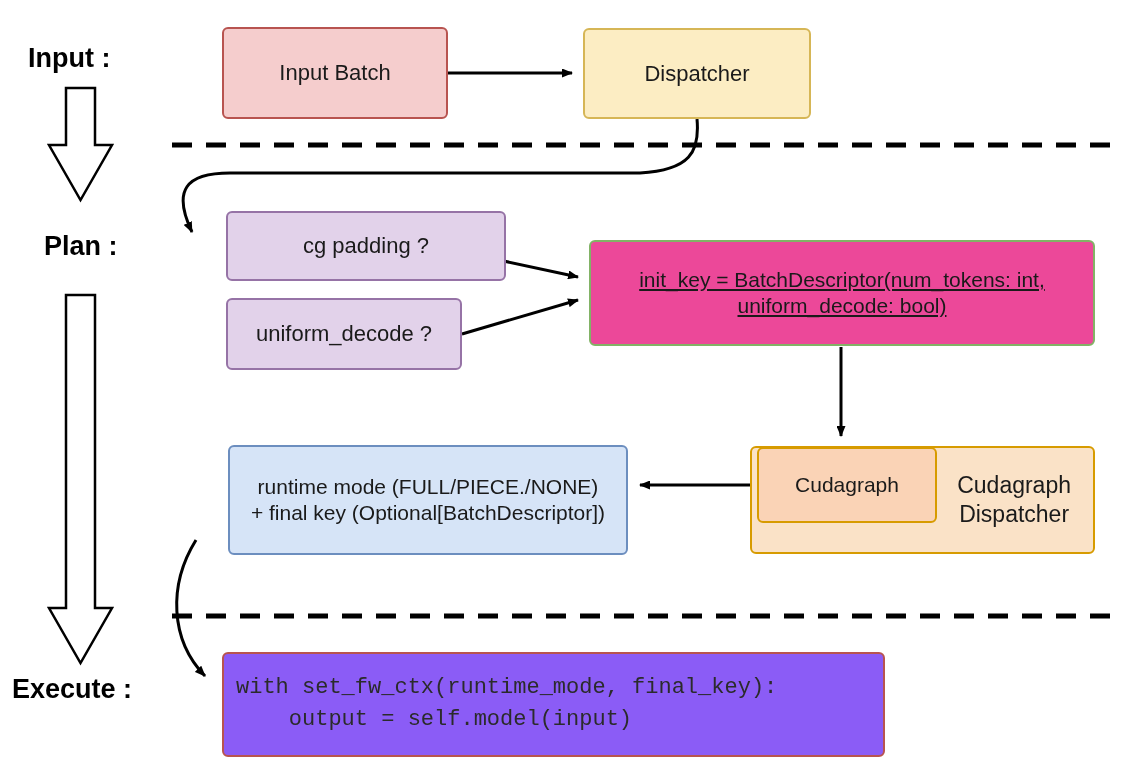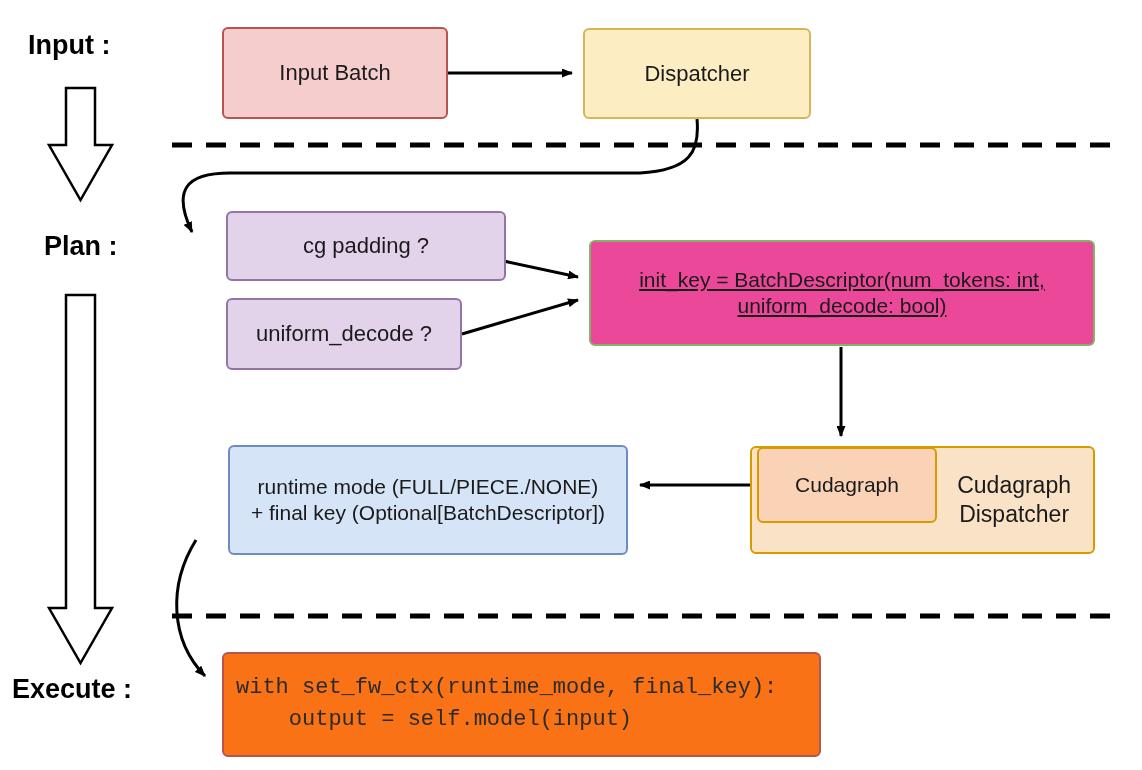--- a/index.html
+++ b/index.html
@@ -25,21 +25,21 @@
   
   .stage-label {
     position: absolute;
     font-family: "Liberation Sans", sans-serif;
     font-weight: bold;
     font-size: 27px;
     line-height: 1;
     color: #000000;
     white-space: nowrap;
   }
-  #stage-input   { left: 28px;  top: 32px; }
+  #stage-input   { left: 28px;  top: 45px; }
   #stage-plan    { left: 44px;  top: 233px; }
   #stage-execute { left: 12px;  top: 676px; }
 
   
   .node {
     position: absolute;
     box-sizing: border-box;
     border-radius: 6px;
     border: 2px solid #888;
     display: flex;
@@ -87,22 +87,22 @@
     align-items: center;
     padding-right: 22px;
     font-size: 23px;
   }
   .node-dispatch {
     left: 757px; top: 447px; width: 180px; height: 76px;
     background: #fad3b6; border-color: #d79b00;
     font-size: 21px;
   }
   .node-code {
-    left: 222px; top: 652px; width: 599px; height: 105px;
-    background: #f97316; border-color: #b85450;
+    left: 222px; top: 652px; width: 663px; height: 105px;
+    background: #8b5cf6; border-color: #b85450;
     display: block;
     padding: 4px;
   }
   .code-text {
     position: absolute;
     left: 12px;
     top: 18px;
     font-family: "Liberation Mono", "DejaVu Sans Mono", monospace;
     font-size: 22px;
     line-height: 1.45;

